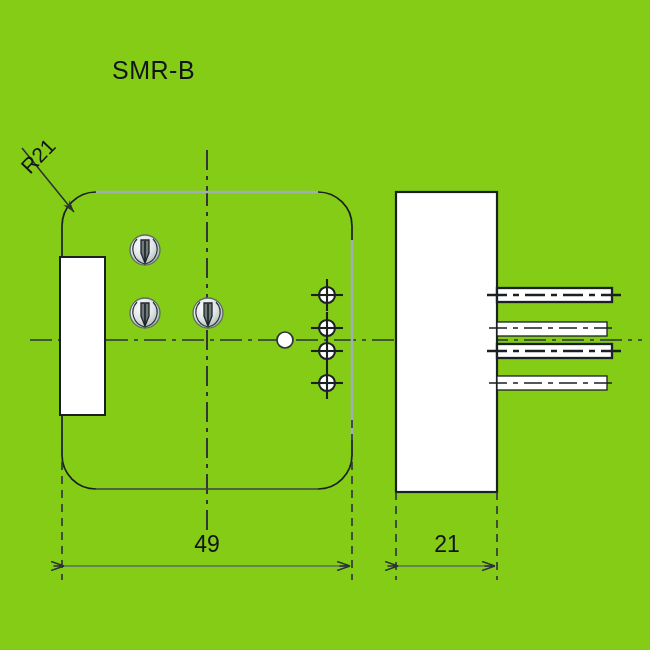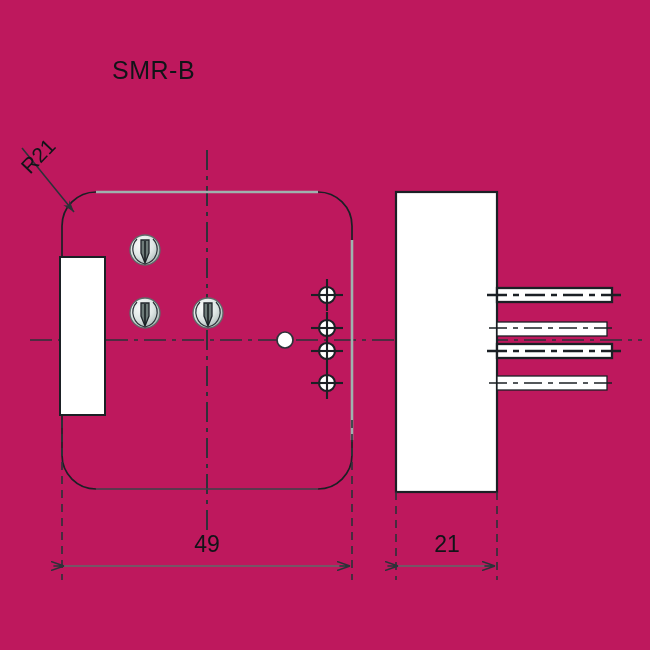--- a/index.html
+++ b/index.html
@@ -10,21 +10,21 @@
   body {
     width: 650px;
     height: 650px;
     font-family: "Liberation Sans", sans-serif;
     overflow: hidden;
   }
   #drawing-root {
     position: relative;
     width: 650px;
     height: 650px;
-    background: #be185d;
+    background: #84cc16;
   }
   svg.sheet {
     position: absolute;
     left: 0;
     top: 0;
     width: 650px;
     height: 650px;
   }
   text {
     font-family: "Liberation Sans", sans-serif;

